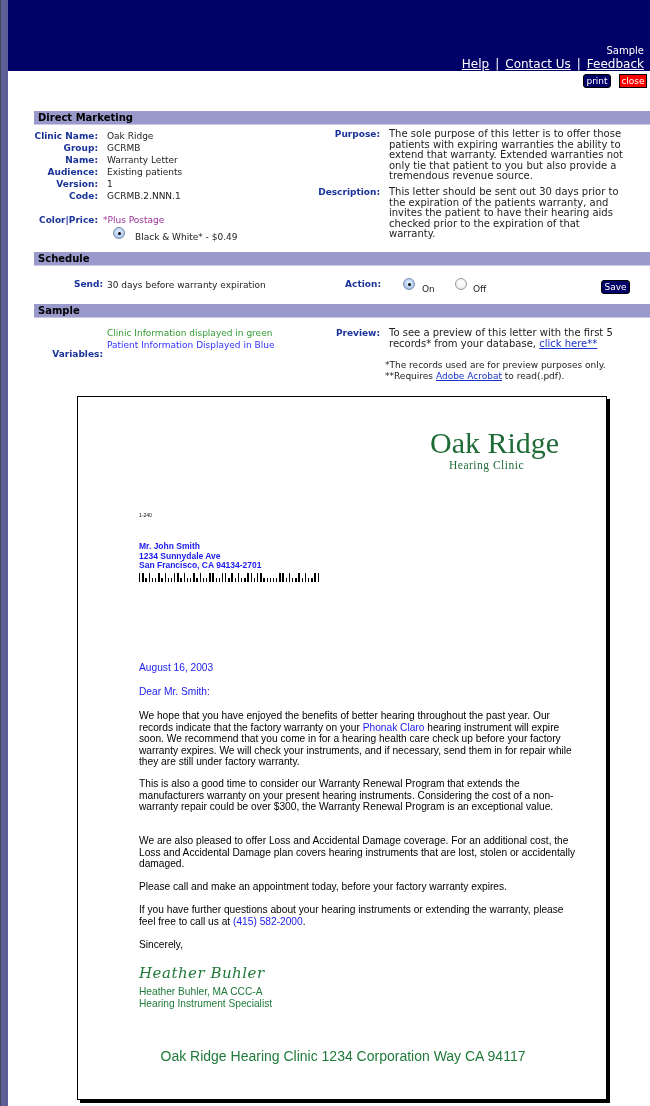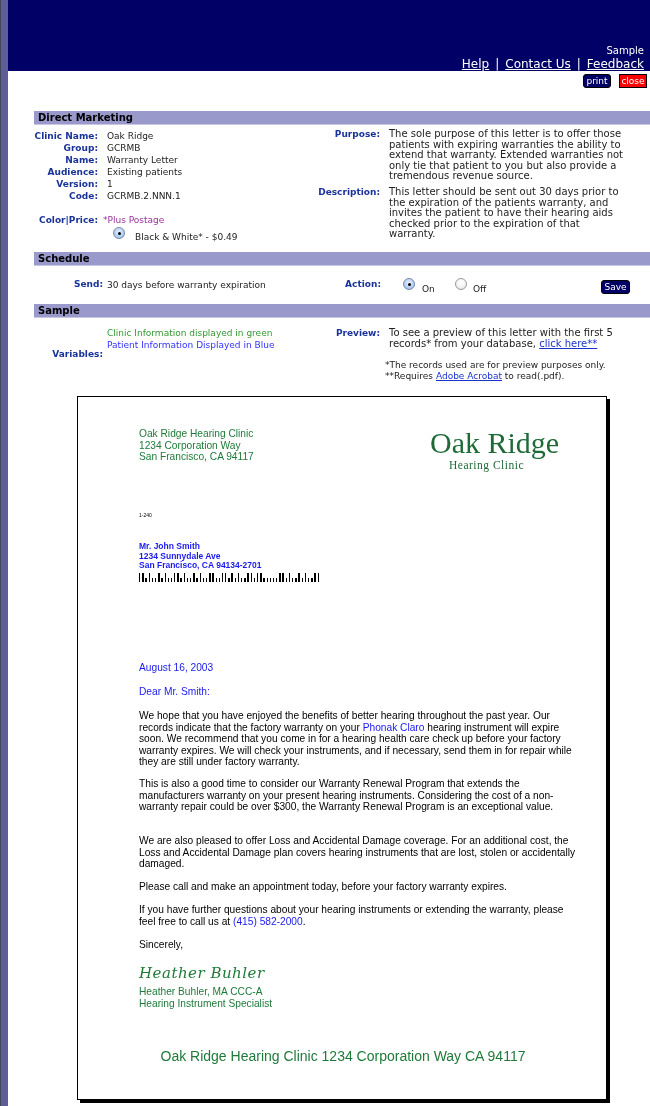--- a/index.html
+++ b/index.html
@@ -110,25 +110,20 @@
   <a class="link">click here**</a>
 </div>
 <div class="val" style="left:385px; top:360px;">*The records used are for preview purposes only.</div>
 <div class="val" style="left:385px; top:371px;">
   <span>**Requires</span>
   <a class="link">Adobe Acrobat</a>
   <span>to read(.pdf).</span>
 </div>
 
 <div class="letter">
-  <div class="lt lgreen" style="left:61px; top:31px;">
-    <div>Oak Ridge Hearing Clinic</div>
-    <div>1234 Corporation Way</div>
-    <div>San Francisco, CA 94117</div>
-  </div>
   <div class="oak-logo">
     <div class="big">Oak Ridge</div>
     <div class="small">Hearing Clinic</div>
   </div>
 
   <div class="lt" style="left:61px; top:113px; font-size:5px;">1-240</div>
 
   <div class="lt lblue" style="left:61px; top:145px; font-size:8.5px; line-height:9.6px; font-weight:bold;">
     <div>Mr. John  Smith</div>
     <div>1234 Sunnydale Ave</div>

